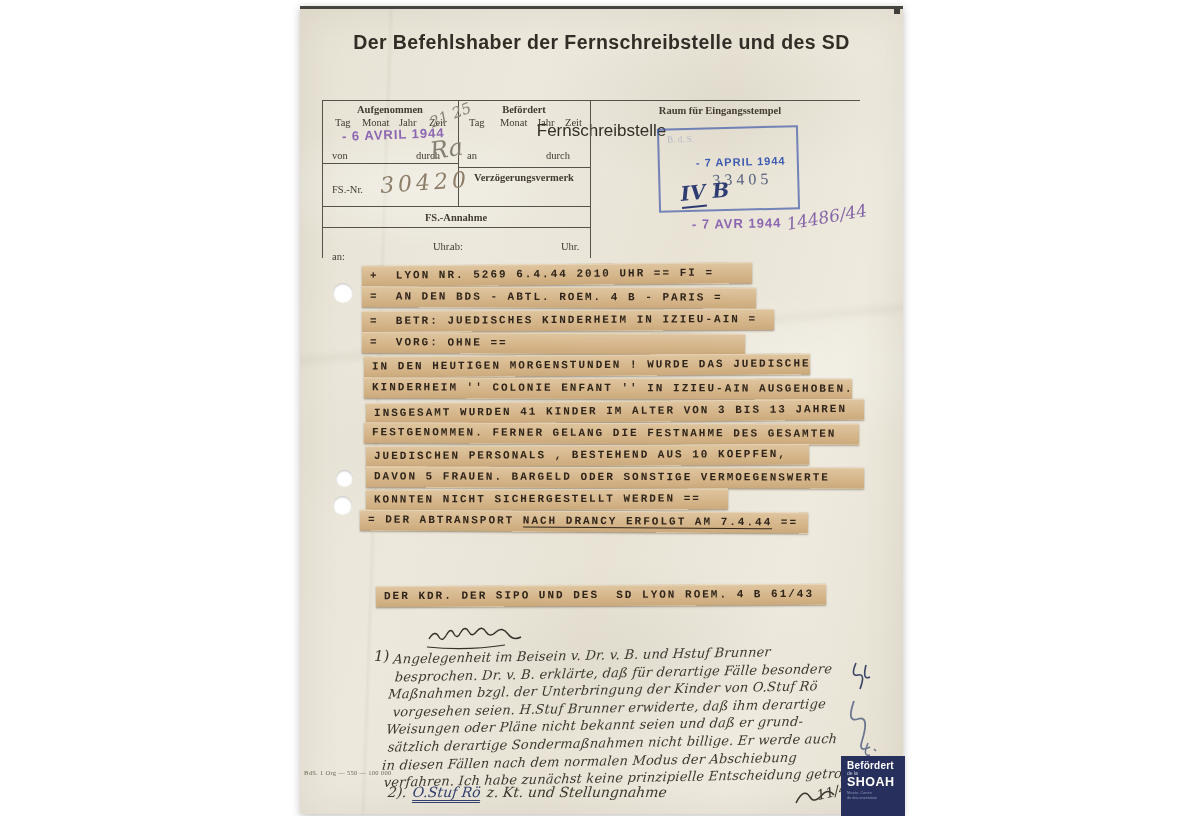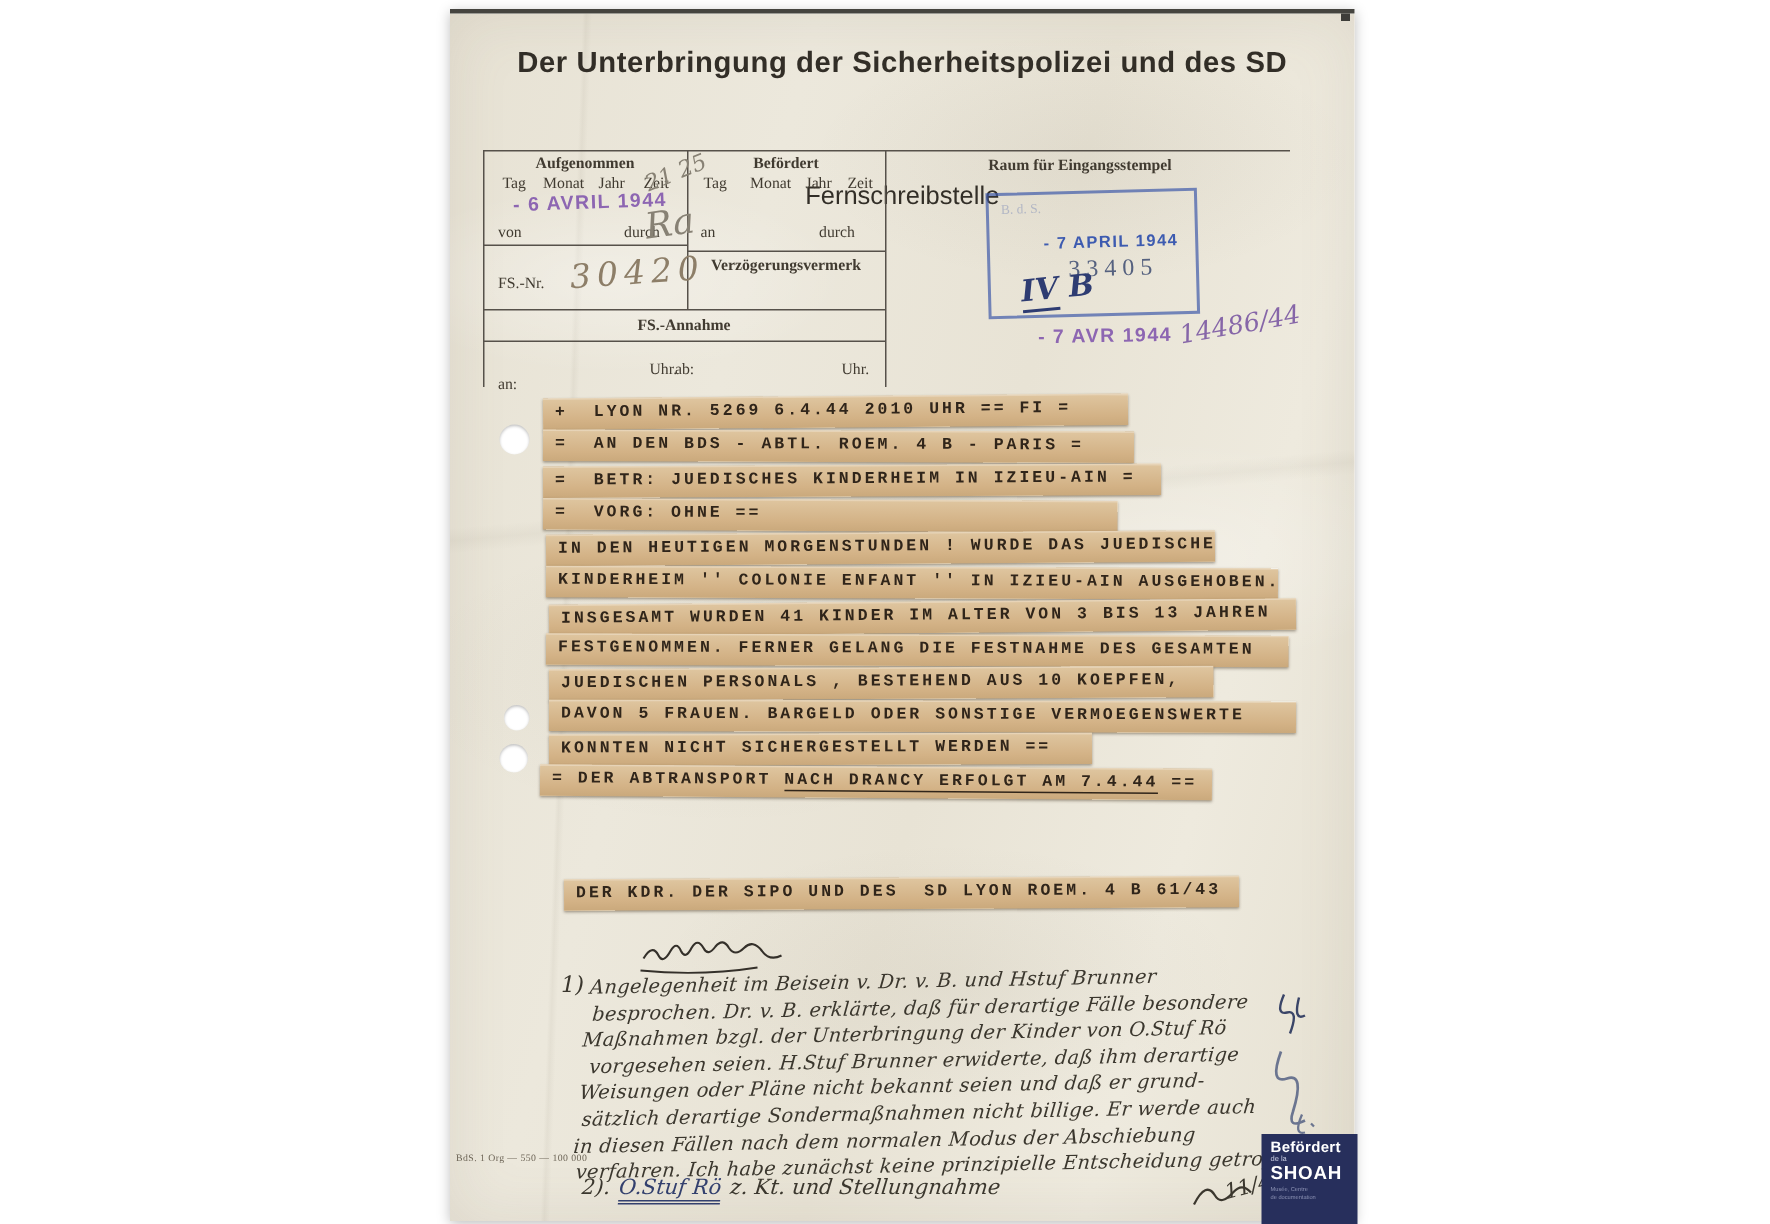--- a/index.html
+++ b/index.html
@@ -80,21 +80,21 @@
   svg.scrawl{position:absolute;overflow:visible;}
 </style>
 </head>
 <body>
 
 <div class="stage">
  <div class="paper">
   <div class="crumple"></div>
   <div class="corner-mark"></div>
 
-  <div class="hd1 title1">Der Unterbringung der Sicherheitspolizei und des SD</div>
+  <div class="hd1 title1">Der Befehlshaber der Fernschreibstelle und des SD</div>
   <div class="hd1 title3">Fernschreibstelle</div>
 
   <div class="rule" style="left:22px;top:91px;width:538px;height:1px;"></div>
   <div class="rule" style="left:22px;top:91px;width:1px;height:158px;"></div>
   <div class="rule" style="left:158px;top:91px;width:1px;height:106px;"></div>
   <div class="rule" style="left:290px;top:91px;width:1px;height:158px;"></div>
   <div class="rule" style="left:22px;top:154px;width:136px;height:1px;"></div>
   <div class="rule" style="left:158px;top:158px;width:132px;height:1px;"></div>
   <div class="rule" style="left:22px;top:197px;width:268px;height:1px;"></div>
   <div class="rule" style="left:22px;top:218px;width:268px;height:1px;"></div>

